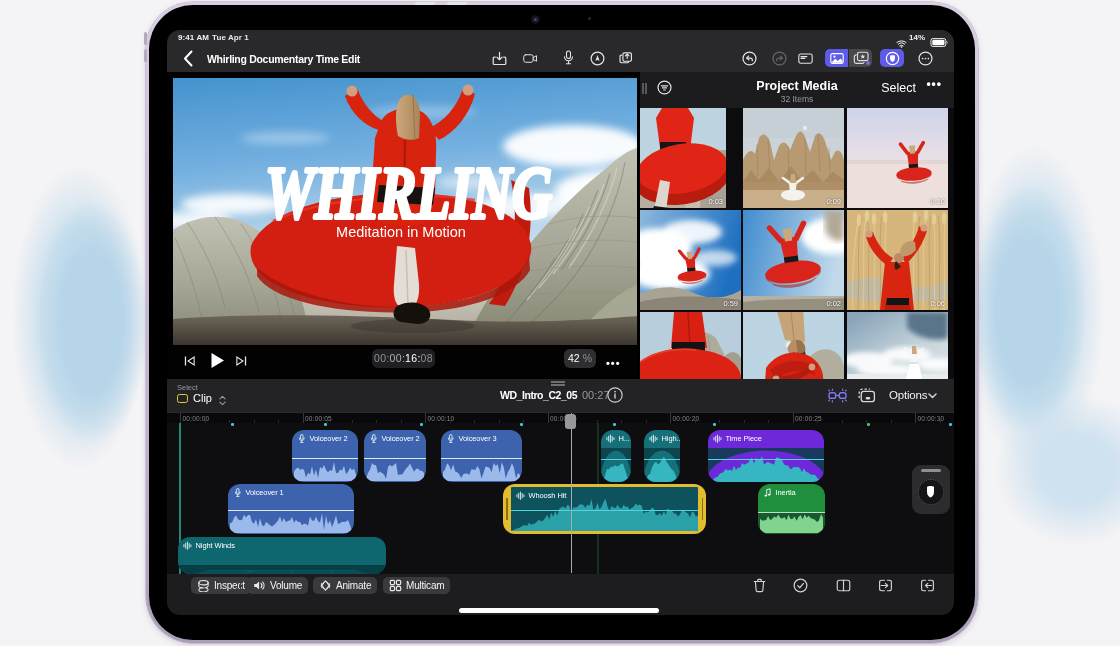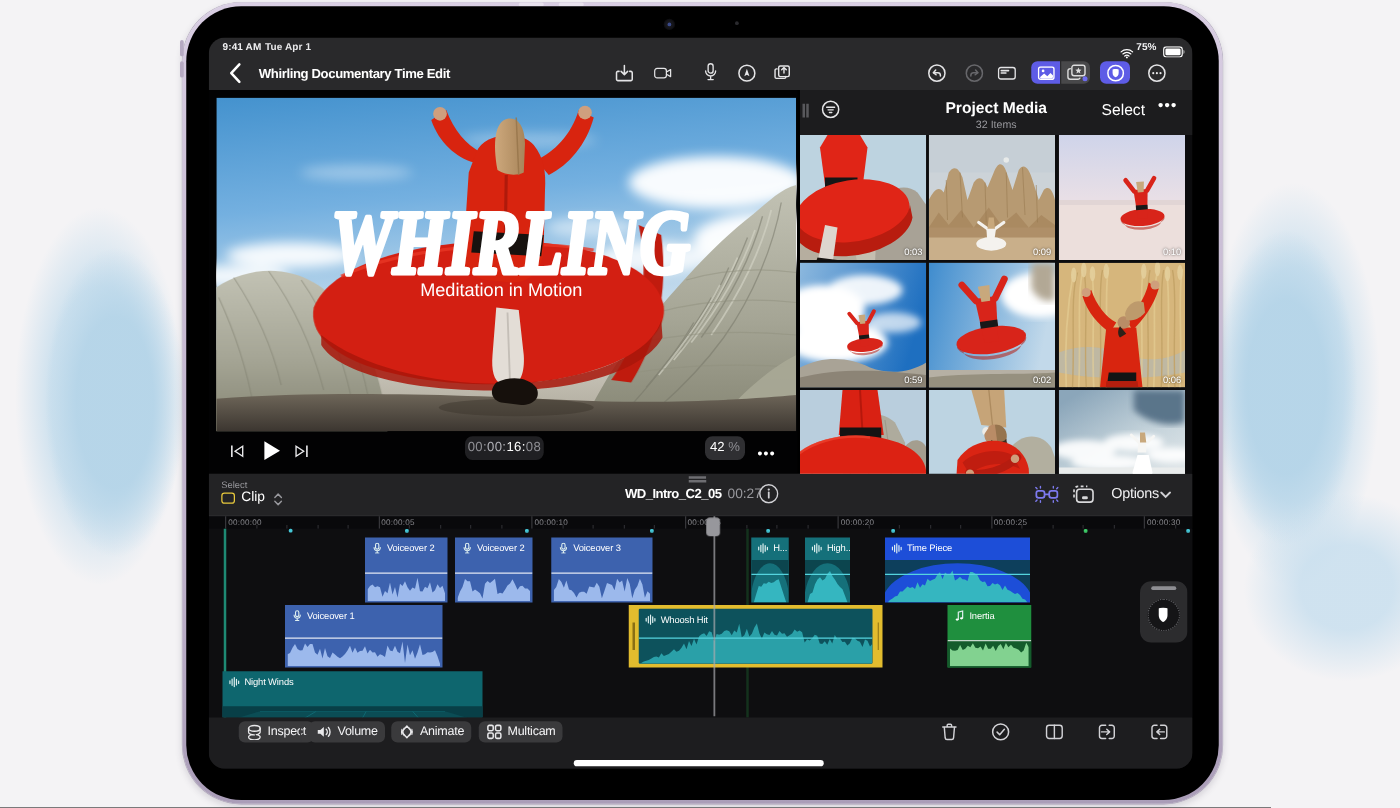--- a/index.html
+++ b/index.html
@@ -23,21 +23,21 @@
 #mediapanel{position:absolute;left:473px;top:42px;width:314px;height:307px;background:#0c0c0e}
 .thumb{position:absolute;overflow:hidden;background:#222}
 .tstamp{position:absolute;right:3px;bottom:2px;font-size:7.5px;color:#fff;text-shadow:0 0 2px rgba(0,0,0,.8);font-weight:400}
 #timeline{position:absolute;left:0;top:349px;width:787px;height:236px;background:#101012}
 #tlhead{position:absolute;left:0;top:0;width:787px;height:33px;background:#232325}
 #ruler{position:absolute;left:0;top:33px;width:787px;height:10.5px;background:#09090b;border-top:1px solid #2a2a2c}
 .rlab{position:absolute;top:2px;font-size:6.5px;color:#85858a;letter-spacing:.2px}
 .rtick{position:absolute;top:0;width:1px;height:10px;background:#36363a}
 .stick{position:absolute;bottom:0;width:1px;height:3px;background:#2a2a2e}
 #tbody{position:absolute;left:0;top:43.5px;width:787px;height:151px;background:#0e0e10}
-.clip{position:absolute;border-radius:0;overflow:hidden}
+.clip{position:absolute;border-radius:12px;overflow:hidden}
 .ct{position:absolute;left:5px;top:3.5px;display:flex;align-items:center;gap:3px;font-size:7.5px;font-weight:400;color:#fff;white-space:nowrap;letter-spacing:-0.1px}
 .vline{position:absolute;left:0;width:100%;height:1px;background:rgba(255,255,255,.85)}
 .cyline{position:absolute;left:0;width:100%;height:1px;background:#55d4de}
 #btoolbar{position:absolute;left:0;top:194.5px;width:787px;height:41.5px;background:#1d1d1f}
 .pill{position:absolute;top:3.5px;height:17px;background:#3a3a3c;border-radius:5px;display:flex;align-items:center;gap:4px;padding:0 6px;color:#f4f4f6;font-size:10px;font-weight:400;letter-spacing:-0.2px}
 .ricon{position:absolute;top:4px}
 #homebar{position:absolute;left:292px;top:578px;width:200px;height:4.5px;border-radius:2.5px;background:#fff}
 </style></head>
 <body>
 <div class="blob" style="left:12px;top:166px;width:136px;height:302px;background:radial-gradient(closest-side,rgba(203,224,238,0.95) 58%,rgba(203,224,238,0) 100%)"></div>
@@ -56,21 +56,21 @@
       </div>
   <div class="abs" style="left:439px;top:12px;width:3px;height:3px;border-radius:50%;background:#2a2a2e"></div>
   <div id="screen">
     <div id="topbar">
       <div class="sbtext" style="left:11px">9:41 AM</div>
       <div class="sbtext" style="left:45px;color:#e8e8ea">Tue Apr 1</div>
       <div class="abs" style="left:729px;top:3.5px"><svg viewBox="0 0 12 9" style="width:11px;height:8px">
               <path d="M0.8 2.8 a8 8 0 0 1 10.4 0 M2.4 4.7 a5.5 5.5 0 0 1 7.2 0 M4.1 6.6 a3 3 0 0 1 3.8 0" fill="none" stroke="#fff" stroke-width="1.1" stroke-linecap="round"></path>
               <circle cx="6" cy="7.8" r="0.9" fill="#fff"></circle>
             </svg></div>
-      <div class="sbtext" style="left:742px">75%</div>
+      <div class="sbtext" style="left:742px">14%</div>
       <div class="abs" style="left:763px;top:3px"><svg viewBox="0 0 20 10" style="width:19px;height:9px">
               <rect x="0.5" y="0.5" width="16.5" height="9" rx="2.4" fill="none" stroke="#fff" stroke-width="1"></rect>
               <rect x="2" y="2" width="13.5" height="6" rx="1.2" fill="#fff"></rect>
               <path d="M18 3.2 a2 2 0 0 1 0 3.6 Z" fill="#fff" opacity="0.6"></path>
             </svg></div>
       <svg class="abs" style="left:16px;top:20px" width="10" height="17" viewBox="0 0 10 17">
             <path d="M8.5 1.5 2 8.5 8.5 15.5" stroke="#fff" stroke-width="2" fill="none" stroke-linecap="round" stroke-linejoin="round"></path>
           </svg>
       <div class="abs" style="left:40px;top:23px;font-size:10.5px;font-weight:700;color:#fff;letter-spacing:-0.3px">Whirling Documentary Time Edit</div>
       <div class="tbtn" style="left:325px;top:21px">
@@ -277,21 +277,21 @@
       <div class="abs" style="left:5px;top:11px;width:1.5px;height:11px;background:#58585c"></div>
       <div class="abs" style="left:17px;top:8px"><svg viewBox="0 0 16 16" class="tic" style="width:15px;height:15px">
               <circle cx="8" cy="8" r="6.9" fill="none"></circle>
               <path d="M4.6 6.2 h6.8 M5.8 8.4 h4.4 M7 10.6 h2" stroke-width="1.2"></path>
             </svg></div>
       <div class="abs" style="left:0;top:7px;width:314px;text-align:center;font-size:12.5px;font-weight:700;color:#fff">Project Media</div>
       <div class="abs" style="left:0;top:22px;width:314px;text-align:center;font-size:8.5px;color:#98989d">32 Items</div>
       <div class="abs" style="right:38px;top:9px;font-size:12.5px;color:#fff">Select</div>
       <div class="abs" style="right:12px;top:5px;font-size:12px;color:#fff;letter-spacing:1px;font-weight:700">•••</div>
     </div>
-    <div class="thumb" style="left:473px;top:77.5px;width:101px;height:100px"><svg width="101" height="100" viewBox="0 0 101 100" preserveAspectRatio="none">
+    <div class="thumb" style="left:473px;top:77.5px;width:86px;height:100px"><svg width="101" height="100" viewBox="0 0 101 100" preserveAspectRatio="none">
 <rect width="101" height="100" fill="#bdd3e0"></rect>
 <rect y="55" width="101" height="48" fill="#c5beb0"></rect>
 <path d="M60,103 L62,58 C70,42 84,38 94,46 L101,56 L101,103 Z" fill="#a8a296"></path>
 <path d="M0,103 V70 C14,64 30,66 40,74 L46,103 Z" fill="#b6ae9f"></path>
 <path d="M22,0 h26 l6,10 -4,32 -30,-2 -4,-30 Z" fill="#e02517"></path>
 <rect x="20" y="34" width="26" height="8" fill="#161616"></rect>
 <ellipse cx="42" cy="62" rx="46" ry="26" transform="rotate(-9 42 62)" fill="#e02517"></ellipse>
 <path d="M-4,62 a46,26 -9 0 0 92,-6 l2,10 a48,28 -9 0 1 -96,4 Z" fill="#b81c0f"></path>
 <path d="M20,72 l10,2 -4,29 -12,-1 Z" fill="#ddd6ce"></path>
 <path d="M14,98 l16,2 -2,4 h-16 Z" fill="#1a1512"></path>
@@ -619,21 +619,21 @@
                     <path d="M1.2 4.6 v2.8 M3.4 2.8 v6.4 M5.6 1.4 v9.2 M7.8 3.2 v5.6 M10 4.8 v2.4"></path>
                   </g>
                 </svg>High...</div>
 <path><svg class="abs" style="left:0;bottom:0" width="36" height="34" viewBox="0 0 36 34">
 <path d="M0,0 h36 v26 a18.72,32.24 0 0 0 -36,0 Z" fill="#0a3d46" opacity="0.85"></path>
 <g transform="translate(2,8)">
                     <path d="M0,26.0 L0.0,26.0 L2.0,19.1 L4.0,18.0 L6.0,11.4 L8.0,7.5 L10.0,5.8 L12.0,8.4 L14.0,7.0 L16.0,2.9 L18.0,0.8 L20.0,4.9 L22.0,7.7 L24.0,11.1 L26.0,13.6 L28.0,15.3 L30.0,20.6 L32.0,26.0 L32.0,26.0 Z" fill="#35b6c0"></path>
                   </g>
                 </svg>
 <div class="cyline" style="bottom:22px"></div></path></div>
-            <div class="clip" style="left:541px;top:7.5px;width:116px;height:52px;background:#1d4ed8">
+            <div class="clip" style="left:541px;top:7.5px;width:116px;height:52px;background:#6d28d9">
 <div class="ct"><svg viewBox="0 0 12 12" class="cic">
                   <g stroke-linecap="round">
                     <path d="M1.2 4.6 v2.8 M3.4 2.8 v6.4 M5.6 1.4 v9.2 M7.8 3.2 v5.6 M10 4.8 v2.4"></path>
                   </g>
                 </svg>Time Piece</div>
 <path><svg class="abs" style="left:0;bottom:0" width="116" height="34" viewBox="0 0 116 34">
 <path d="M0,0 h116 v26 a60.32,32.24 0 0 0 -116,0 Z" fill="#0a3d46" opacity="0.85"></path>
 <g transform="translate(2,8)">
                     <path d="M0,26.0 L0.0,26.0 L2.0,24.0 L4.0,22.8 L6.0,21.2 L8.0,20.5 L10.0,17.2 L12.0,17.2 L14.0,15.2 L16.0,13.1 L18.0,14.4 L20.0,13.6 L22.0,15.1 L24.0,9.7 L26.0,14.2 L28.0,11.3 L30.0,12.3 L32.0,7.0 L34.0,8.7 L36.0,7.7 L38.0,7.0 L40.0,3.6 L42.0,1.8 L44.0,7.4 L46.0,2.0 L48.0,3.5 L50.0,3.4 L52.0,0.4 L54.0,8.3 L56.0,7.1 L58.0,5.4 L60.0,7.3 L62.0,7.6 L64.0,8.7 L66.0,1.6 L68.0,1.5 L70.0,2.8 L72.0,4.1 L74.0,8.2 L76.0,9.5 L78.0,9.2 L80.0,13.0 L82.0,12.7 L84.0,10.4 L86.0,11.6 L88.0,10.7 L90.0,12.2 L92.0,16.0 L94.0,12.3 L96.0,15.7 L98.0,16.5 L100.0,18.0 L102.0,19.1 L104.0,18.4 L106.0,19.9 L108.0,23.0 L110.0,23.5 L112.0,26.0 L112.0,26.0 Z" fill="#35b6c0"></path>
                   </g>

